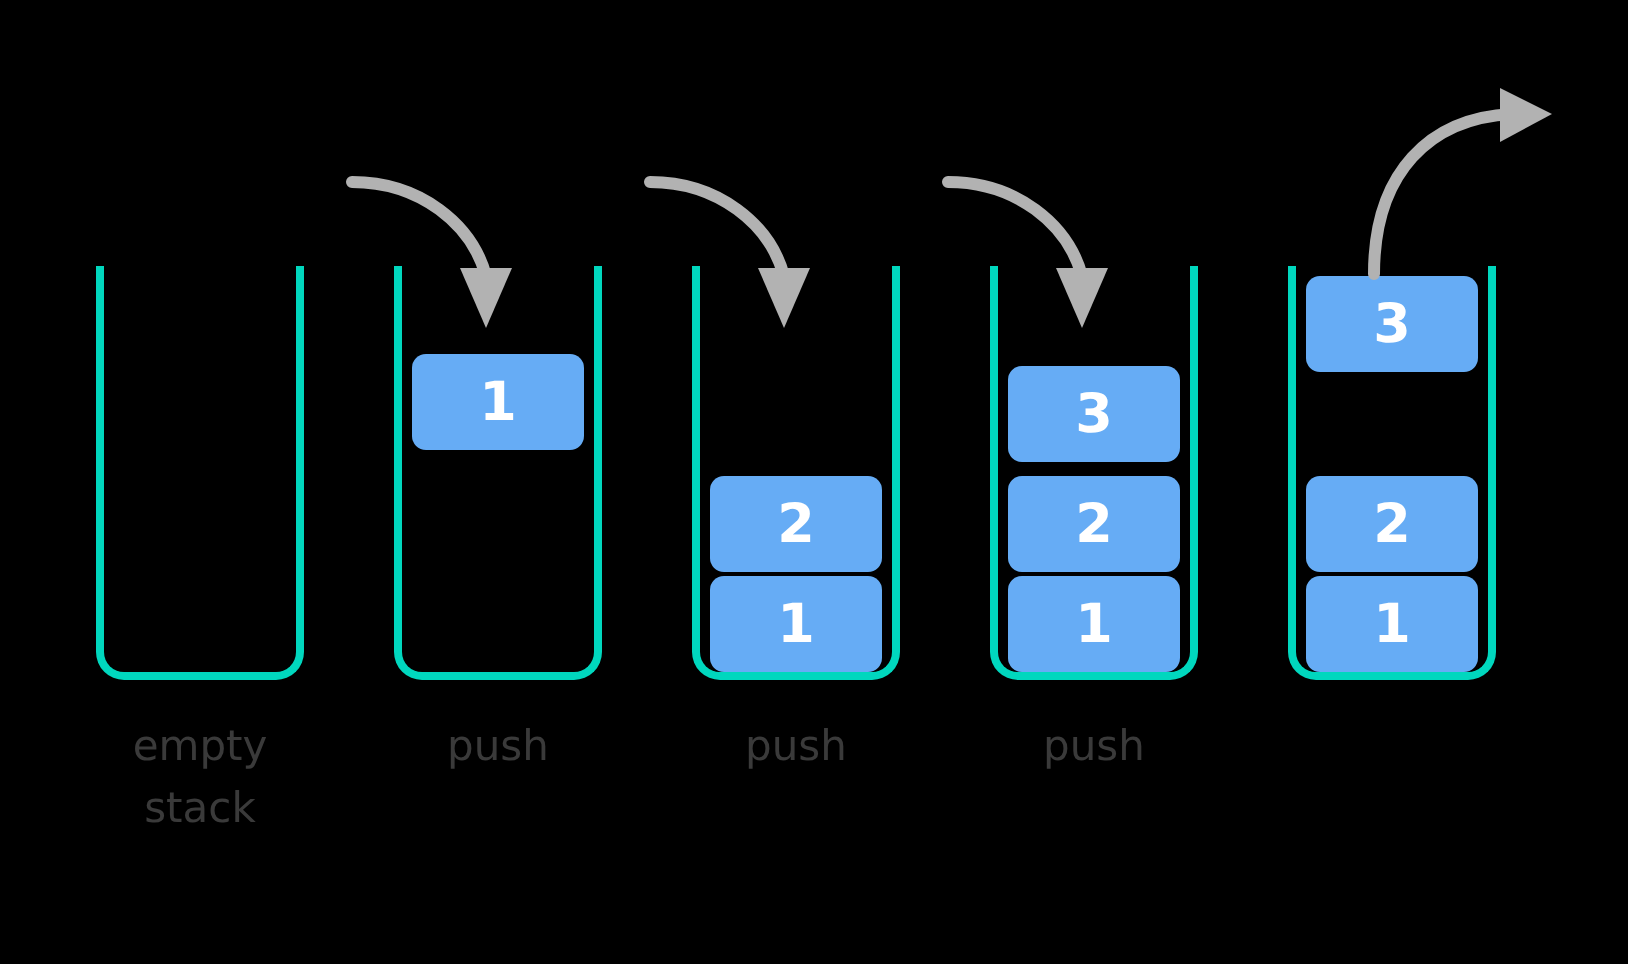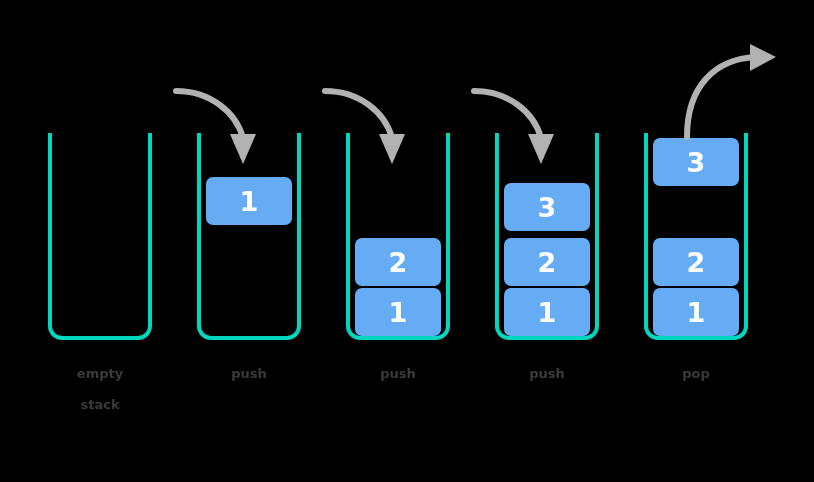--- a/index.html
+++ b/index.html
@@ -50,22 +50,22 @@
     font-weight: bold;
     line-height: 1;
     box-sizing: border-box;
   }
   .caption {
     position: absolute;
     top: 358px;
     width: 104px;
     text-align: center;
     color: #3A3A3A;
-    font-size: 13px;
-    font-weight: bold;
+    font-size: 21px;
+    font-weight: normal;
     line-height: 31px;
     white-space: pre-line;
   }
   .arrow-svg {
     position: absolute;
     pointer-events: none;
   }
 </style>
 </head>
 <body>
@@ -97,21 +97,20 @@
     <div class="box" style="left:9px; top:238px">2</div>
     <div class="box" style="left:9px; top:288px">1</div>
     <div class="caption">push</div>
   </div>
 
   <div class="stack-col" style="left:644px">
     <div class="container-shape"></div>
     <div class="box" style="left:9px; top:138px">3</div>
     <div class="box" style="left:9px; top:238px">2</div>
     <div class="box" style="left:9px; top:288px">1</div>
-    <div class="caption">pop</div>
   </div>
 
   <svg class="arrow-svg" style="left:170px; top:82px" width="95" height="95">
     <path d="M 6 9 C 40 9 66 30 73 56" stroke="#B2B2B2" stroke-width="6" fill="none" stroke-linecap="round"></path>
     <path d="M 60 52 L 86 52 L 73 82 Z" fill="#B2B2B2"></path>
   </svg>
 
   <svg class="arrow-svg" style="left:319px; top:82px" width="95" height="95">
     <path d="M 6 9 C 40 9 66 30 73 56" stroke="#B2B2B2" stroke-width="6" fill="none" stroke-linecap="round"></path>
     <path d="M 60 52 L 86 52 L 73 82 Z" fill="#B2B2B2"></path>

